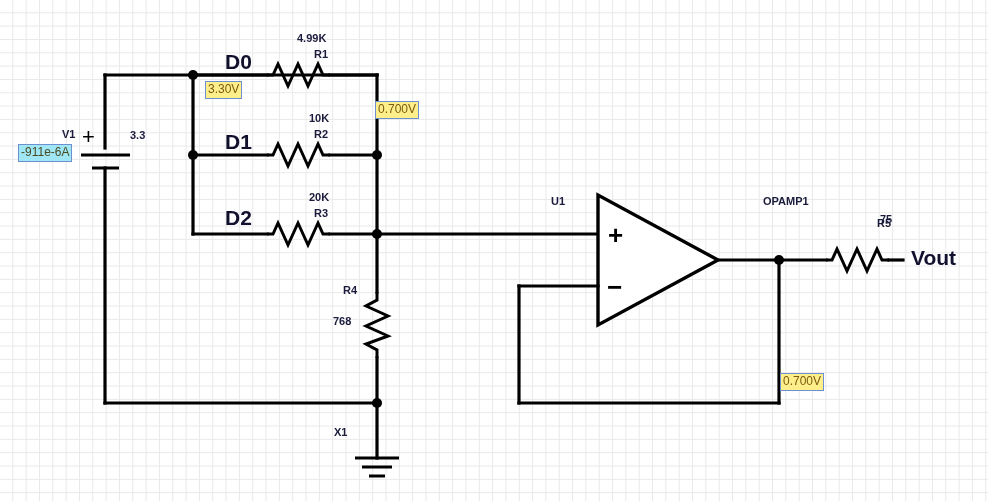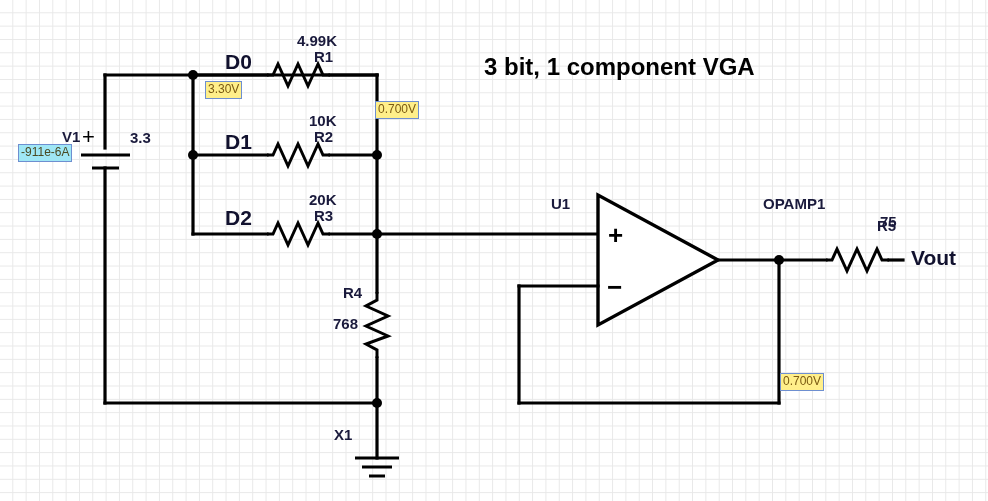--- a/index.html
+++ b/index.html
@@ -53,21 +53,21 @@
   }
   .lbl {
     position: absolute;
     font-family: "Liberation Sans", sans-serif;
     font-weight: bold;
     color: #111133;
     white-space: nowrap;
     line-height: 1.05;
   }
   .lbl-ref {
-    font-size: 15px;
+    font-size: 11px;
     color: #1a1a3c;
   }
   .lbl-big {
     font-size: 21px;
     color: #11112e;
   }
   .lbl-title {
     font-size: 24px;
     color: #000000;
     line-height: 1.28;
@@ -166,21 +166,20 @@
     <circle class="node" cx="193" cy="75" r="5"></circle>
     <circle class="node" cx="193" cy="155" r="5"></circle>
     <circle class="node" cx="377" cy="155" r="5"></circle>
     <circle class="node" cx="377" cy="234" r="5"></circle>
     <circle class="node" cx="377" cy="403" r="5"></circle>
     <circle class="node" cx="779" cy="260" r="5"></circle>
 
   </svg>
 
   <div class="lbl lbl-title" style="left:484px; top:52px;">
-    <div>3 bit, 1 component VGA</div>
   </div>
 
   <div class="lbl lbl-ref" style="left:62px; top:129px;">V1</div>
   <div class="sym-plus" style="left:82px; top:124px;">+</div>
   <div class="lbl lbl-ref" style="left:130px; top:130px;">3.3</div>
   <div class="annot annot-i" style="left:18px; top:144px;">-911e-6A</div>
 
   <div class="lbl lbl-big" style="left:225px; top:51px;">D0</div>
   <div class="lbl lbl-big" style="left:225px; top:131px;text-align:right;">D1</div>
   <div class="lbl lbl-big" style="left:225px; top:207px;">D2</div>

